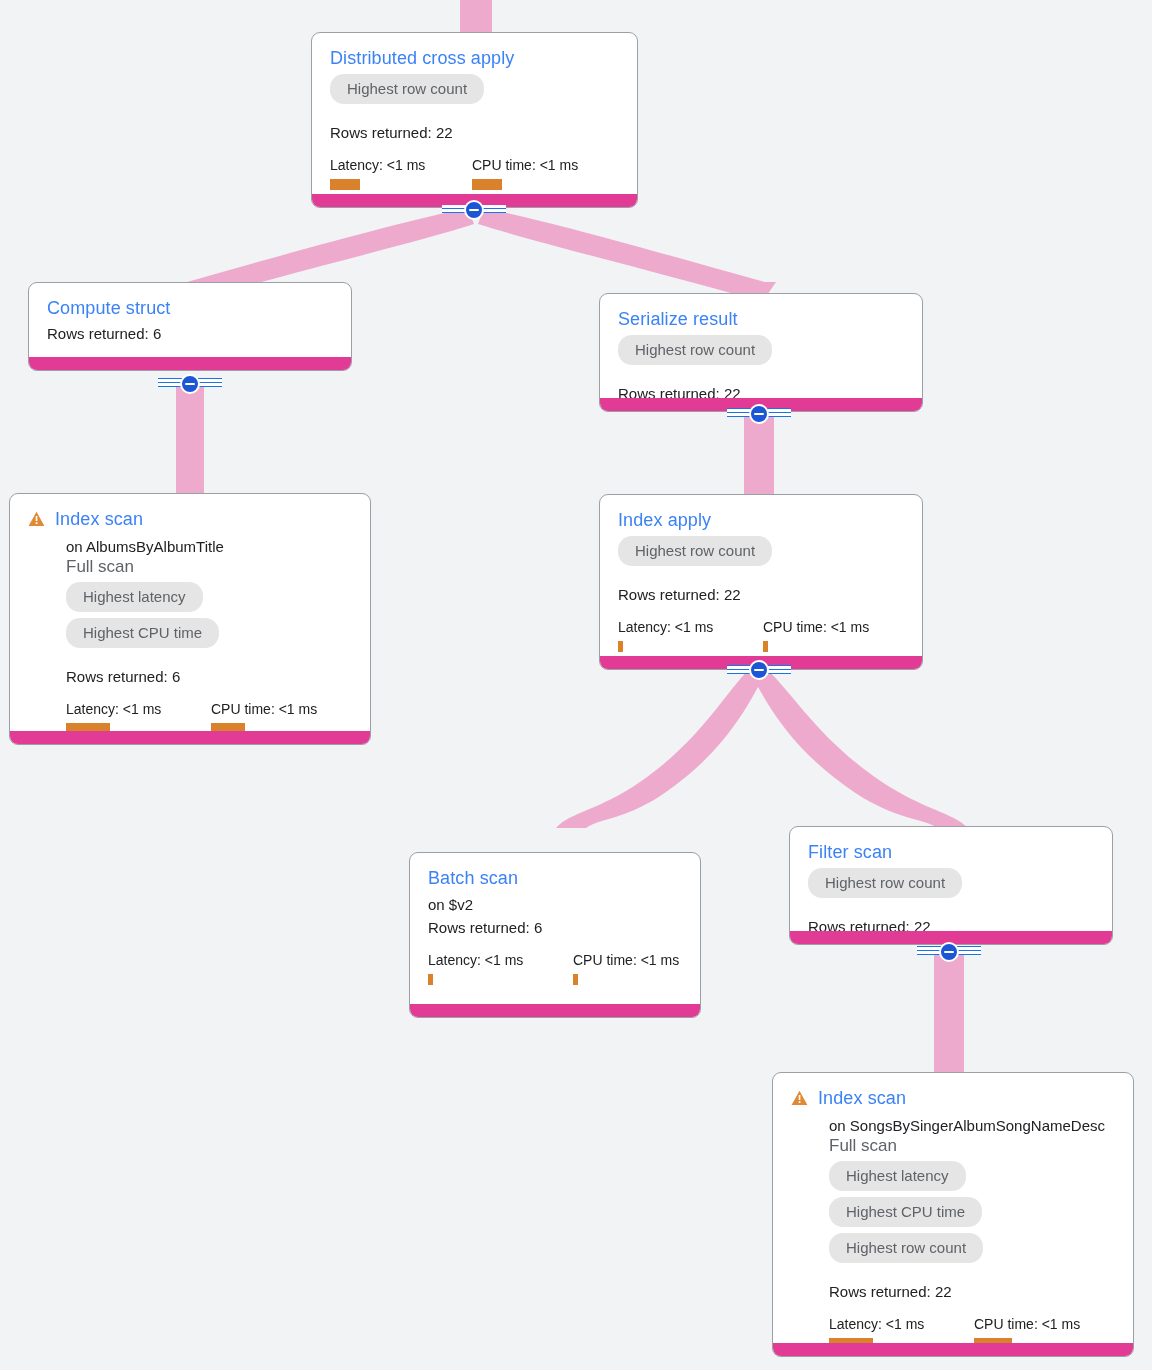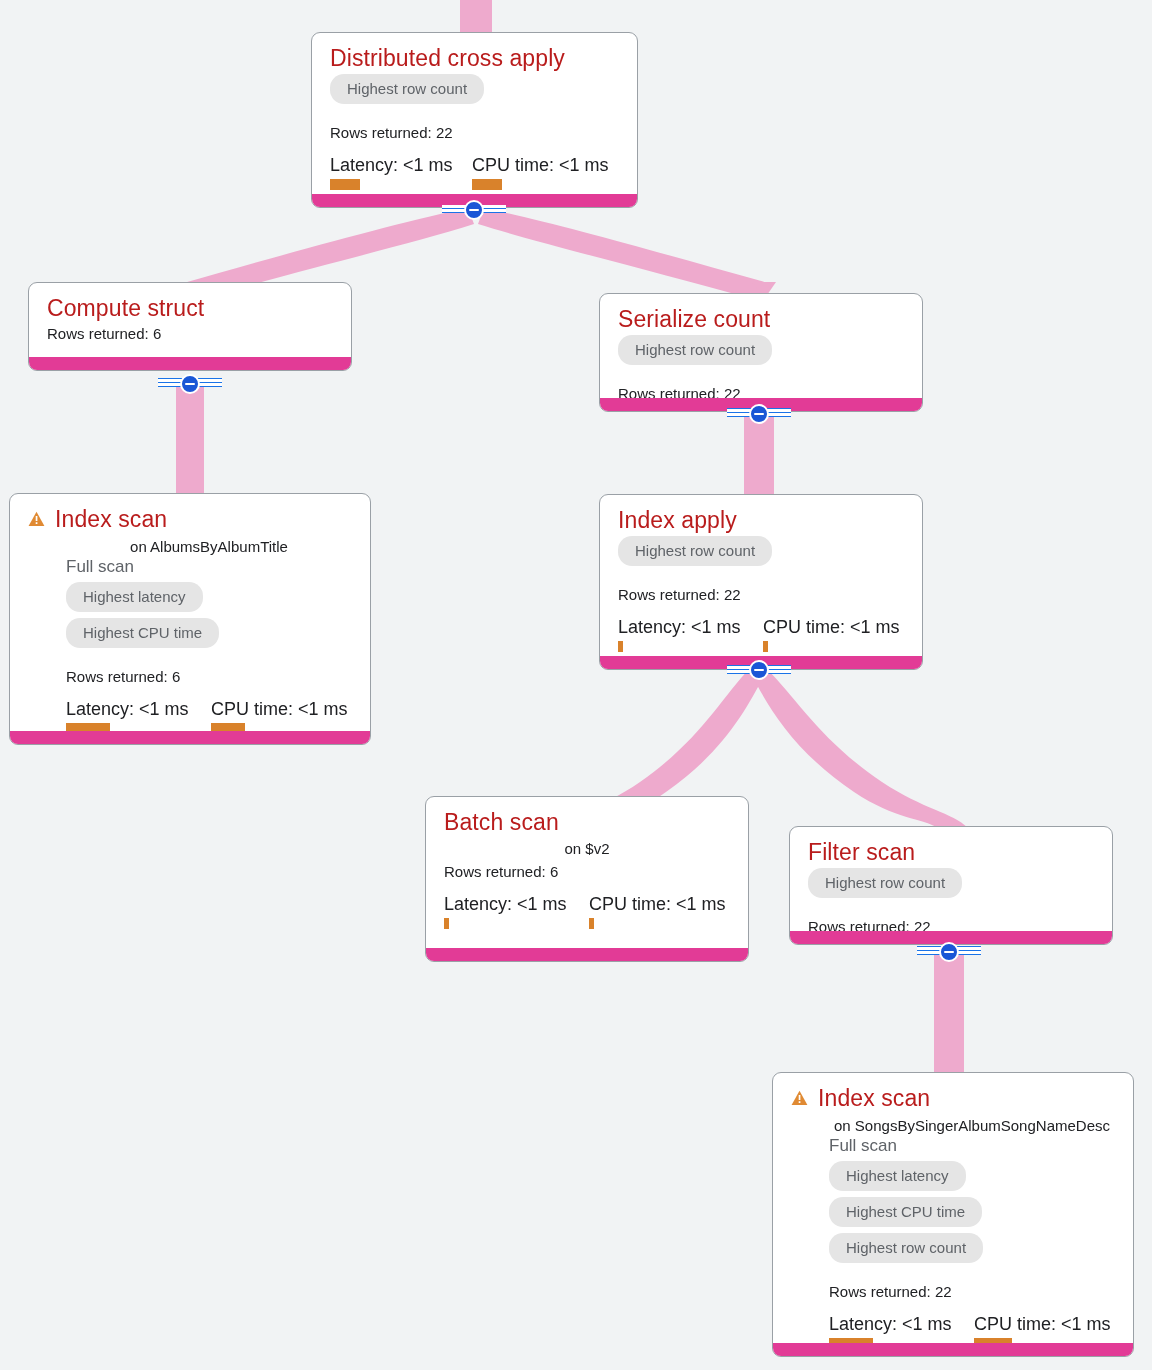--- a/index.html
+++ b/index.html
@@ -20,25 +20,25 @@
     border:1px solid #9aa0a6;
     border-radius:9px;
     box-sizing:border-box;
     overflow:hidden;
     z-index:5;
   }
   .node-body{padding:14px 18px 14px 18px;}
   .node-title-row{display:flex;align-items:flex-start;gap:10px;}
   .warn-icon{flex:0 0 auto;margin-top:3px;}
   .node-title{
-    font-size:23px;color:#b91c1c;font-weight:500;line-height:22px;
+    font-size:18px;color:#3b82f6;font-weight:500;line-height:22px;
     letter-spacing:0.1px;
   }
   .node-sub{
-    font-size:15px;color:#202124;line-height:20px;margin-top:6px;text-align:center;
+    font-size:15px;color:#202124;line-height:20px;margin-top:6px;
   }
   .node-sub2{
     font-size:17px;color:#5f6368;line-height:20px;
   }
   .chips{margin-top:5px;}
   .chip{
     display:inline-block;
     background:#e5e5e5;
     color:#5f6368;
     font-size:15px;
@@ -46,21 +46,21 @@
     padding:6px 17px;
     border-radius:14px;
     margin-bottom:6px;
   }
   .rows{
     font-size:15px;color:#202124;line-height:20px;margin-top:13px;
   }
   .metrics{
     display:flex;margin-top:13px;
   }
-  .metric{font-size:18px;color:#202124;line-height:19px;}
+  .metric{font-size:14px;color:#202124;line-height:19px;}
   .metric-label{white-space:nowrap;}
   .bar{height:11px;background:#d9822b;margin-top:4px;}
   .footer-bar{
     position:absolute;left:0;right:0;bottom:0;height:13px;background:#e23b96;
   }
   
   .indent{padding-left:38px;}
 
   .collapse{
     position:absolute;
@@ -174,21 +174,21 @@
     <div class="footer-bar"></div>
   </div>
   <div class="collapse" style="left:158px;top:373px;">
     <div class="rail"></div>
     <div class="knob"></div>
   </div>
 
   <div class="node" style="left:599px;top:293px;width:324px;height:119px;">
     <div class="node-body">
       <div class="node-title-row">
-        <div class="node-title">Serialize count</div>
+        <div class="node-title">Serialize result</div>
       </div>
       <div class="chips">
         <span class="chip">Highest row count</span>
       </div>
       <div class="rows">Rows returned: 22</div>
     </div>
     <div class="footer-bar"></div>
   </div>
   <div class="collapse" style="left:727px;top:403px;">
     <div class="rail"></div>
@@ -250,21 +250,21 @@
         </div>
       </div>
     </div>
     <div class="footer-bar"></div>
   </div>
   <div class="collapse" style="left:727px;top:659px;">
     <div class="rail"></div>
     <div class="knob"></div>
   </div>
 
-  <div class="node" style="left:409px;top:796px;width:324px;height:166px;margin-left:16px;">
+  <div class="node" style="left:409px;top:852px;width:292px;height:166px;">
     <div class="node-body">
       <div class="node-title-row">
         <div class="node-title">Batch scan</div>
       </div>
       <div class="node-sub">on $v2</div>
       <div class="rows" style="margin-top:3px;">Rows returned: 6</div>
       <div class="metrics">
         <div class="metric" style="width:145px;">
           <div class="metric-label">Latency: &lt;1 ms</div>
           <div class="bar" style="width:5px;"></div>

